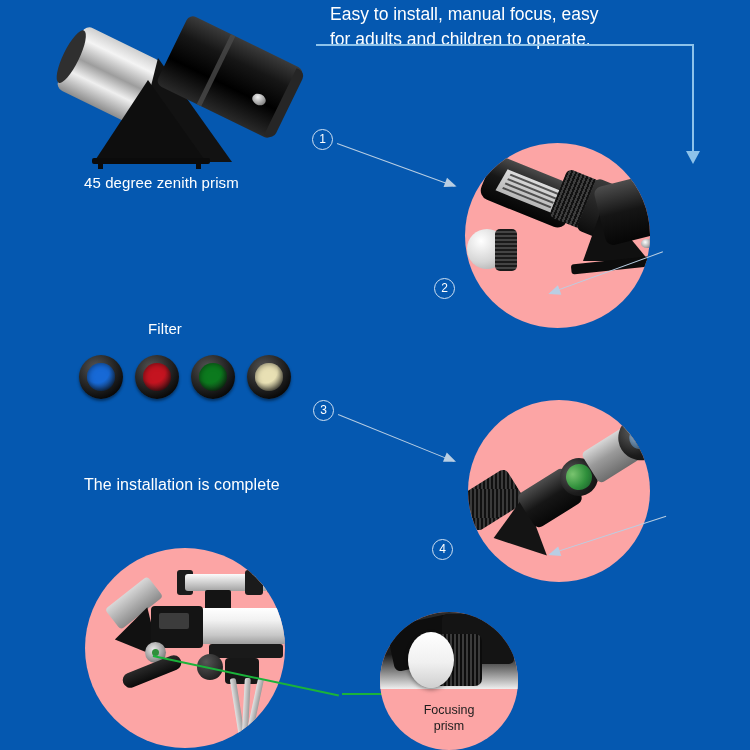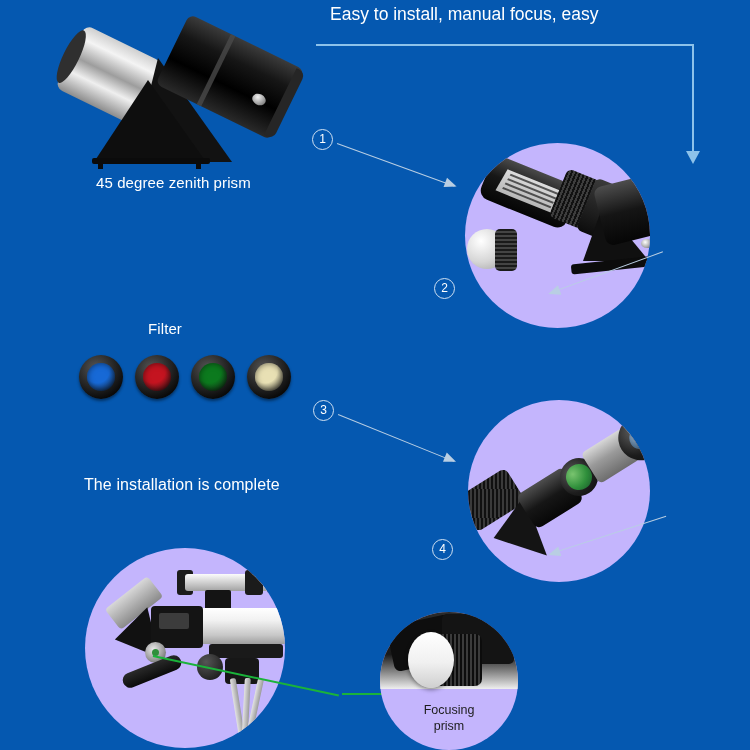--- a/index.html
+++ b/index.html
@@ -97,21 +97,21 @@
     width: 0; height: 0;
     border-top: 5.5px solid transparent;
     border-bottom: 5.5px solid transparent;
     border-left: 12px solid #b9cee3;
   }
 
   
   .circle-photo {
     position: absolute;
     border-radius: 50%;
-    background: #c4b5fd;
+    background: #fca5a5;
     overflow: hidden;
   }
 
   
   .prism-hero { position: absolute; left: 62px; top: 22px; width: 240px; height: 150px; }
   .ph-barrel {
     position: absolute; left: 104px; top: 16px;
     width: 128px; height: 78px;
     background: linear-gradient(180deg,#3b3b3b 0%,#161616 28%,#000 62%,#2a2a2a 100%);
     border-radius: 7px;
@@ -361,20 +361,21 @@
     position:absolute; height:1.6px; background:#1ab33a; transform-origin: 0 50%;
   }
 </style>
 </head>
 <body>
 
 <div id="page" style="background: rgb(5, 88, 176);">
 
   <div class="headline">
     <span class="headline-line">Easy to install, manual focus, easy</span>
+    <span class="headline-line">for adults and children to operate.</span>
   </div>
 
   <div class="elbow-h" style="background: rgb(141, 194, 234);"></div>
   <div class="elbow-v" style="background: rgb(141, 194, 234);"></div>
   <div class="elbow-head" style="border-top-color: rgb(141, 194, 234);"></div>
 
   <div class="prism-hero">
     <div class="ph-chrome">
       <div class="ph-chrome-face"></div>
     </div>
@@ -384,21 +385,21 @@
       <div class="ph-barrel-cap"></div>
     </div>
     <div class="ph-screw"></div>
     <div class="ph-wedge"></div>
     <div class="ph-foot">
       <span class="ph-foot-pin" style="left:6px"></span>
       <span class="ph-foot-pin" style="left:104px"></span>
     </div>
   </div>
 
-  <div class="label" style="left:84px; top:174px; font-size:15px;margin-left:12px;">45 degree zenith prism</div>
+  <div class="label" style="left:84px; top:174px; font-size:15px;">45 degree zenith prism</div>
 
   <div class="badge" style="left:312px; top:129px;">1</div>
   <div class="arrow" style="left: 337px; top: 143px; width: 125px; transform: rotate(20deg); background: rgb(185, 206, 227);"></div>
 
 
   <div class="circle-photo" style="left:465px; top:143px; width:185px; height:185px;">
     <div class="c1-knob"></div>
     <div class="c1-knob-edge"></div>
     <div class="c1-body">
       <div class="c1-label">

